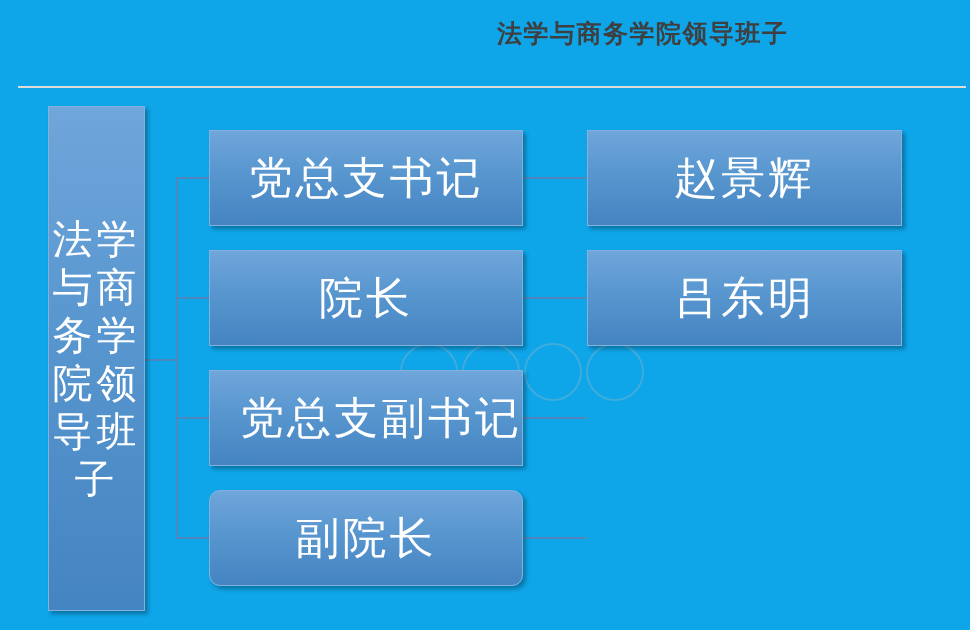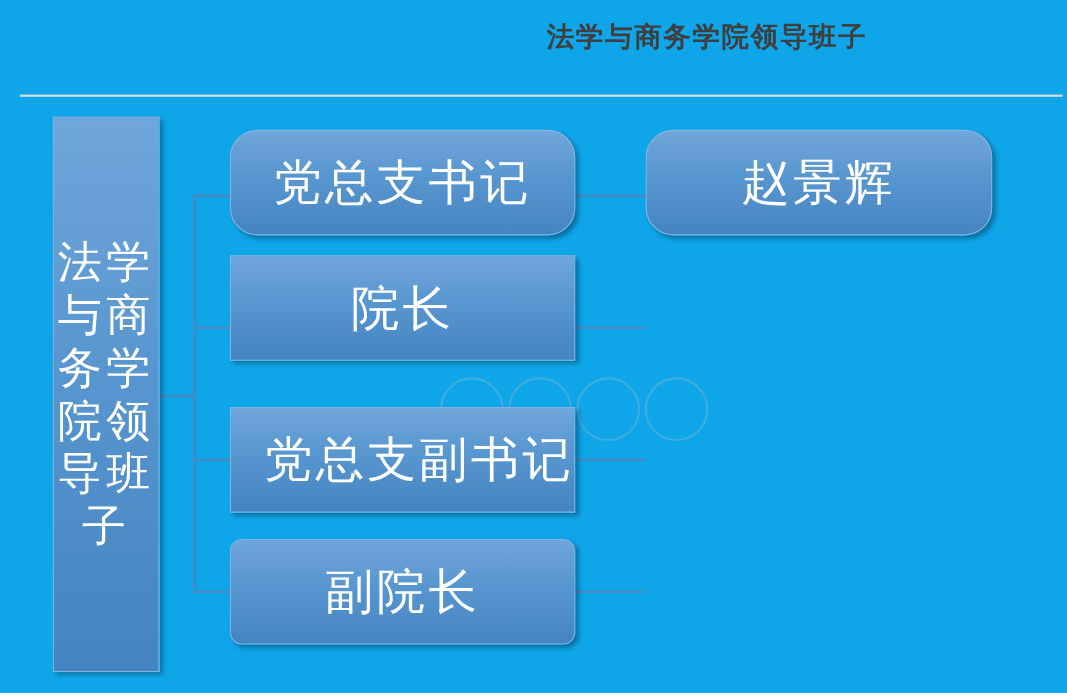--- a/index.html
+++ b/index.html
@@ -73,22 +73,22 @@
   }
 
   .row-node {
     height: 96px;
     font-size: 44px;
     letter-spacing: 3px;
     white-space: nowrap;
   }
   .role-node { left: 209px; width: 314px; }
   .name-node { left: 587px; width: 315px; }
-  .row-0 { top: 118px; border-radius: 25px; }
-  .row-1 { top: 232px; }
+  .row-0 { top: 130px; }
+  .row-1 { top: 250px; }
   .row-2 { top: 370px; padding-left: 30px; }
   .row-3 { top: 490px; border-radius: 11px; }
 
   .connector {
     position: absolute;
     background: #4e86be;
   }
   .feed-line   { left: 144px; top: 359px; width: 32px; height: 2px; }
   .trunk-line  { left: 176px; top: 177px; width: 2px;  height: 362px; }
   .stub-line   { left: 176px; width: 33px; height: 2px; }
@@ -130,20 +130,23 @@
   <div class="node row-node role-node row-0">
     <span>党总支书记</span>
   </div>
   <div class="node row-node name-node row-0">
     <span>赵景辉</span>
   </div>
 
   <div class="node row-node role-node row-1">
     <span>院长</span>
   </div>
+  <div class="node row-node name-node row-1">
+    <span>吕东明</span>
+  </div>
 
   <div class="node row-node role-node row-2">
     <span>党总支副书记</span>
   </div>
 
   <div class="node row-node role-node row-3">
     <span>副院长</span>
   </div>
 
 </div>

